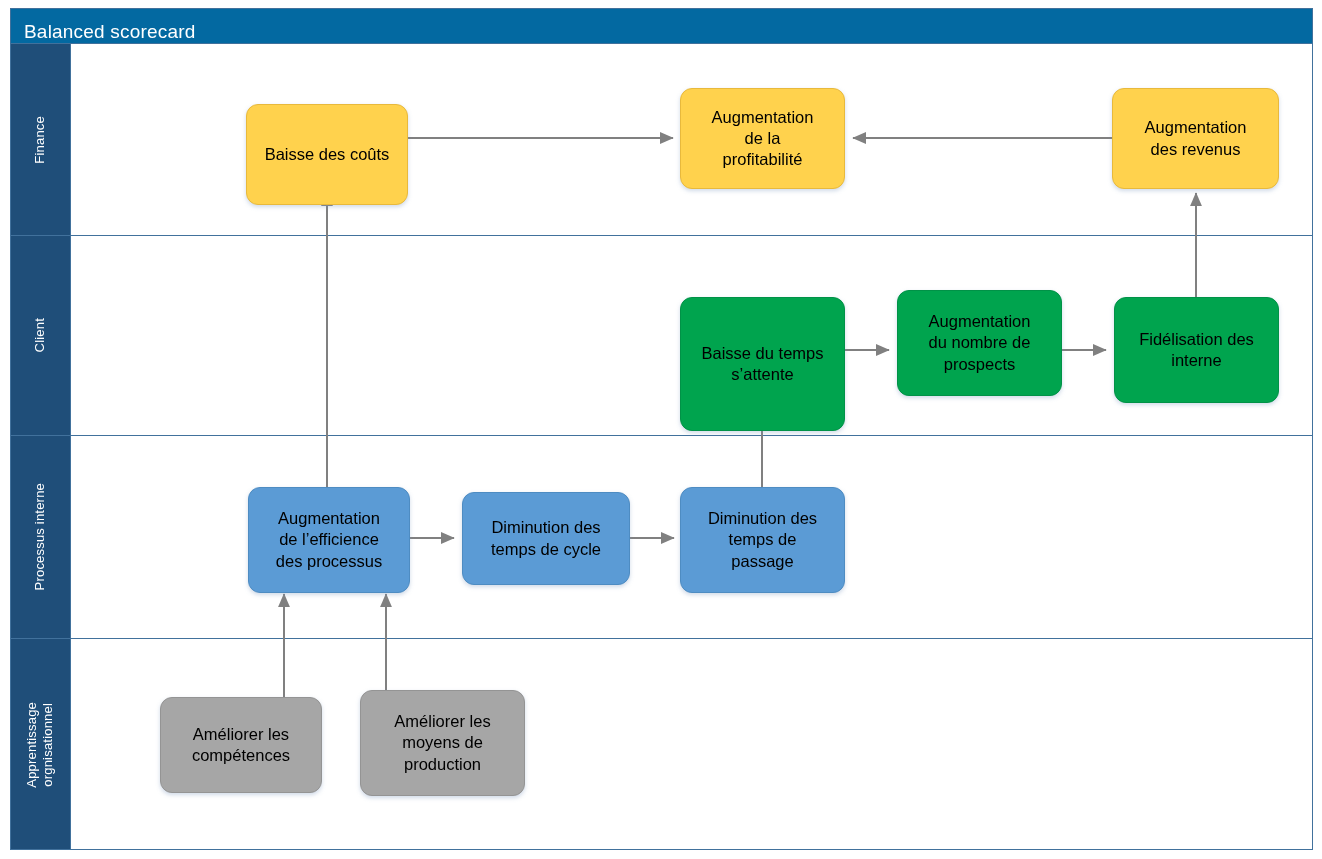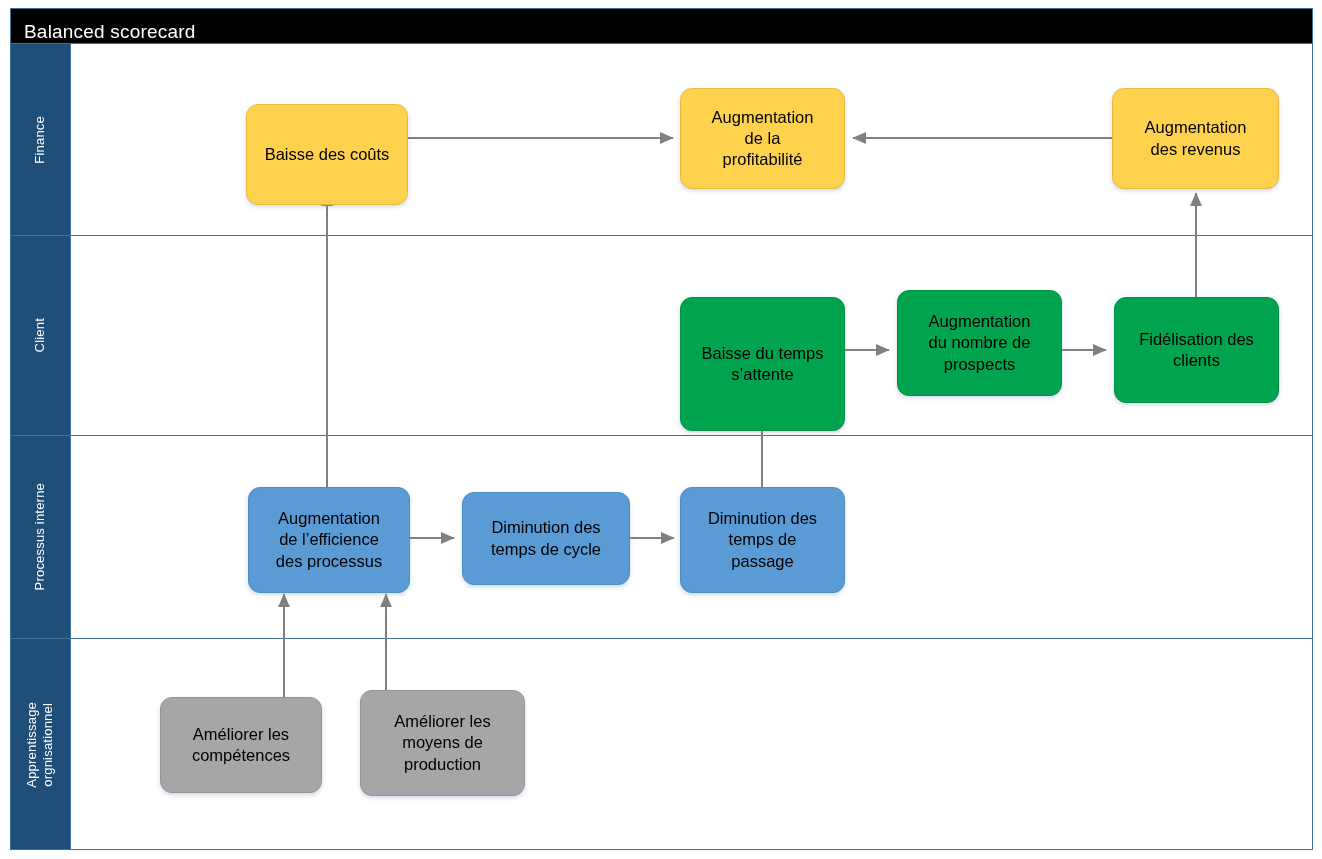--- a/index.html
+++ b/index.html
@@ -32,21 +32,21 @@
     pointer-events: none;
   }
 
   
   .title-bar {
     position: absolute;
     left: 10px;
     top: 8px;
     width: 1303px;
     height: 47px;
-    background: #000000;
+    background: #0369a1;
     box-sizing: border-box;
   }
   .title-text {
     position: absolute;
     left: 14px;
     top: 50%;
     transform: translateY(-50%);
     color: #ffffff;
     font-size: 19px;
     font-weight: 400;
@@ -201,21 +201,21 @@
 profitabilité</div>
   <div class="node finance" style="left:1112px; top:88px; width:167px; height:101px;">Augmentation
 des revenus</div>
 
   <div class="node client" style="left:680px; top:297px; width:165px; height:134px;">Baisse du temps
 s’attente</div>
   <div class="node client" style="left:897px; top:290px; width:165px; height:106px;">Augmentation
 du nombre de
 prospects</div>
   <div class="node client" style="left:1114px; top:297px; width:165px; height:106px;">Fidélisation des
-clients</div>
+interne</div>
 
   <div class="node process" style="left:248px; top:487px; width:162px; height:106px;">Augmentation
 de l’efficience
 des processus</div>
   <div class="node process" style="left:462px; top:492px; width:168px; height:93px;">Diminution des
 temps de cycle</div>
   <div class="node process" style="left:680px; top:487px; width:165px; height:106px;">Diminution des
 temps de
 passage</div>
 

